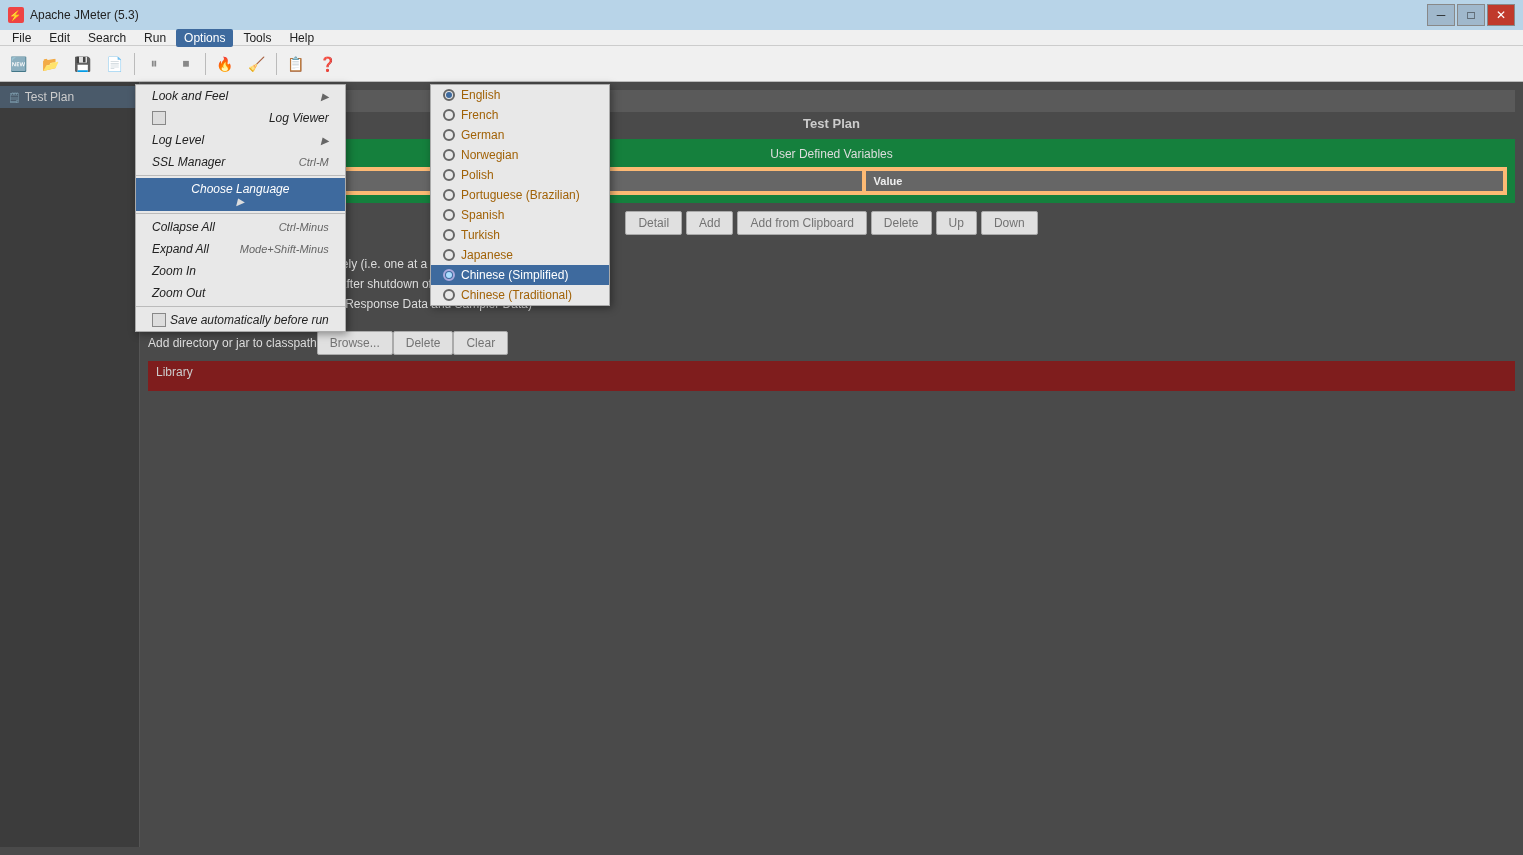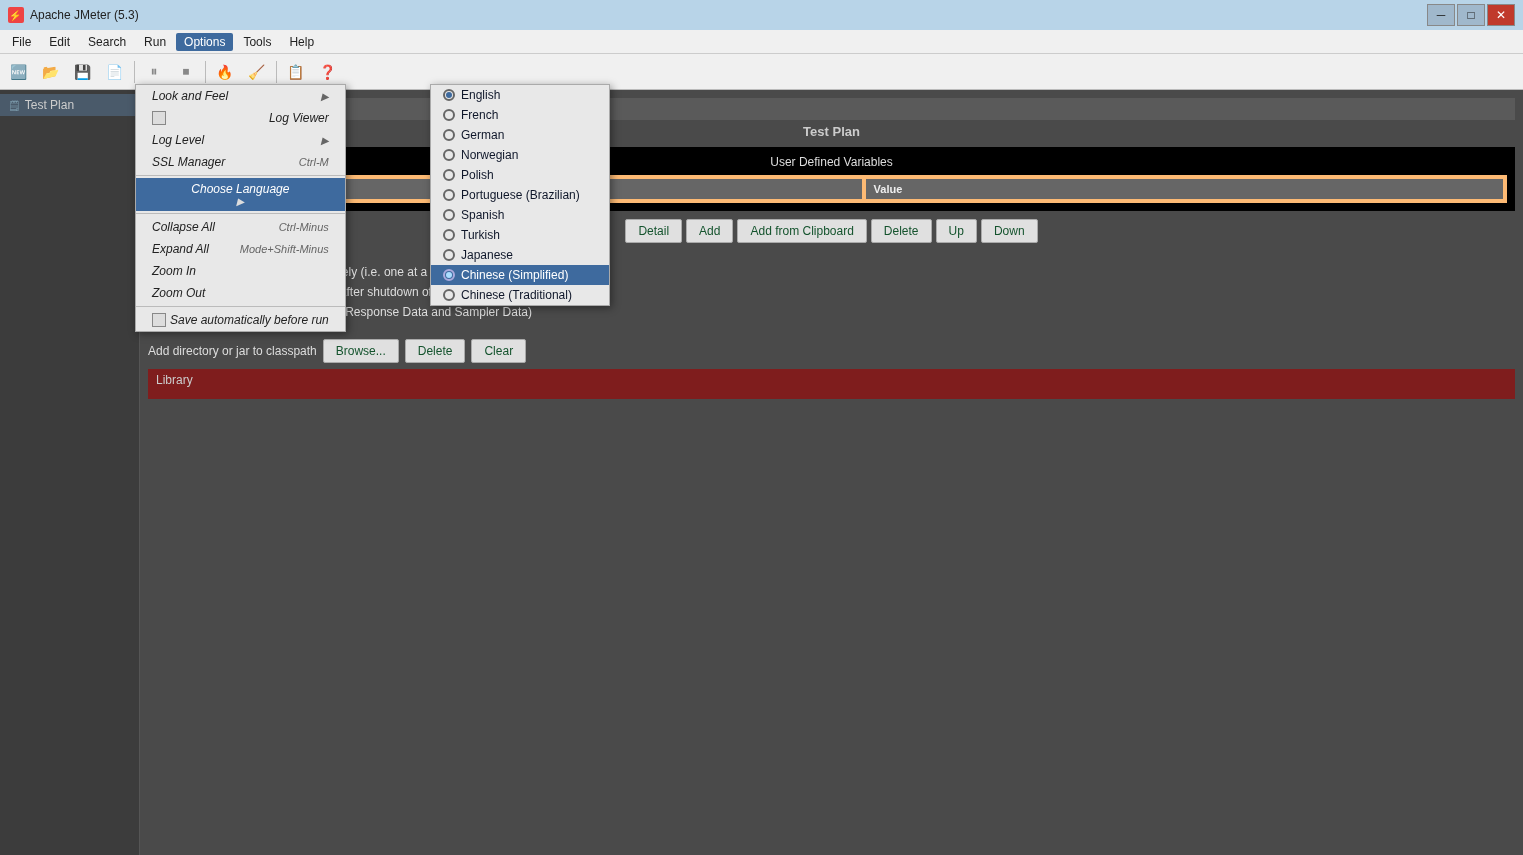--- a/index.html
+++ b/index.html
@@ -59,21 +59,21 @@
       font-size: 12px;
       color: #222;
     }
     .title-btn.close { background: #c0392b; color: white; }
 
     
     .menu-bar {
       display: flex;
       align-items: center;
       background: #f0f0f0;
-      height: 24px;
+      height: 16px;
       padding: 0 4px;
       gap: 2px;
       border-bottom: 1px solid #ccc;
       position: relative;
       z-index: 100;
     }
     .menu-item {
       padding: 2px 8px;
       cursor: pointer;
       color: #222;
@@ -219,21 +219,21 @@
       min-width: 180px;
       top: 54px;
       left: 430px;
     }
     .radio-option {
       display: flex;
       align-items: center;
       gap: 6px;
       padding: 3px 12px;
       cursor: pointer;
-      color: #0f172a;
+      color: #a16207;
       font-size: 12px;
     }
     .radio-option.highlighted { background: #3e6a9e; color: white; }
     .radio-circle {
       width: 12px;
       height: 12px;
       border: 2px solid #666;
       border-radius: 50%;
       display: flex;
       align-items: center;
@@ -256,21 +256,21 @@
 
     
     .panel-title {
       color: #ccc;
       font-size: 13px;
       font-weight: bold;
       margin-bottom: 8px;
       text-align: center;
     }
     .user-vars-section {
-      background: #000000;
+      background: #15803d;
       padding: 8px;
       margin-bottom: 4px;
     }
     .vars-title {
       text-align: center;
       margin-bottom: 6px;
       font-size: 12px;
       color: #ddd;
     }
     .vars-table {
@@ -287,21 +287,21 @@
     }
 
     
     .btn {
       padding: 4px 12px;
       background: #e0e0e0;
       border: 1px solid #aaa;
       border-radius: 2px;
       cursor: pointer;
       font-size: 12px;
-      color: #14532d;
+      color: #737373;
       text-align: center;
     }
 
     .action-buttons {
       display: flex;
       gap: 4px;
       justify-content: center;
       margin: 8px 0;
     }
 
@@ -333,21 +333,20 @@
     }
     .check-box.checked::after {
       content: '✓';
       font-size: 10px;
       color: white;
     }
 
     .classpath-row {
       display: flex;
       align-items: center;
-      gap: 6px;
       margin: 6px 0;
       font-size: 12px;
       color: #ddd;
     }
 
     .library-section {
       background: #7f1d1d;
       padding: 4px 8px;
       margin-top: 4px;
       font-size: 12px;

